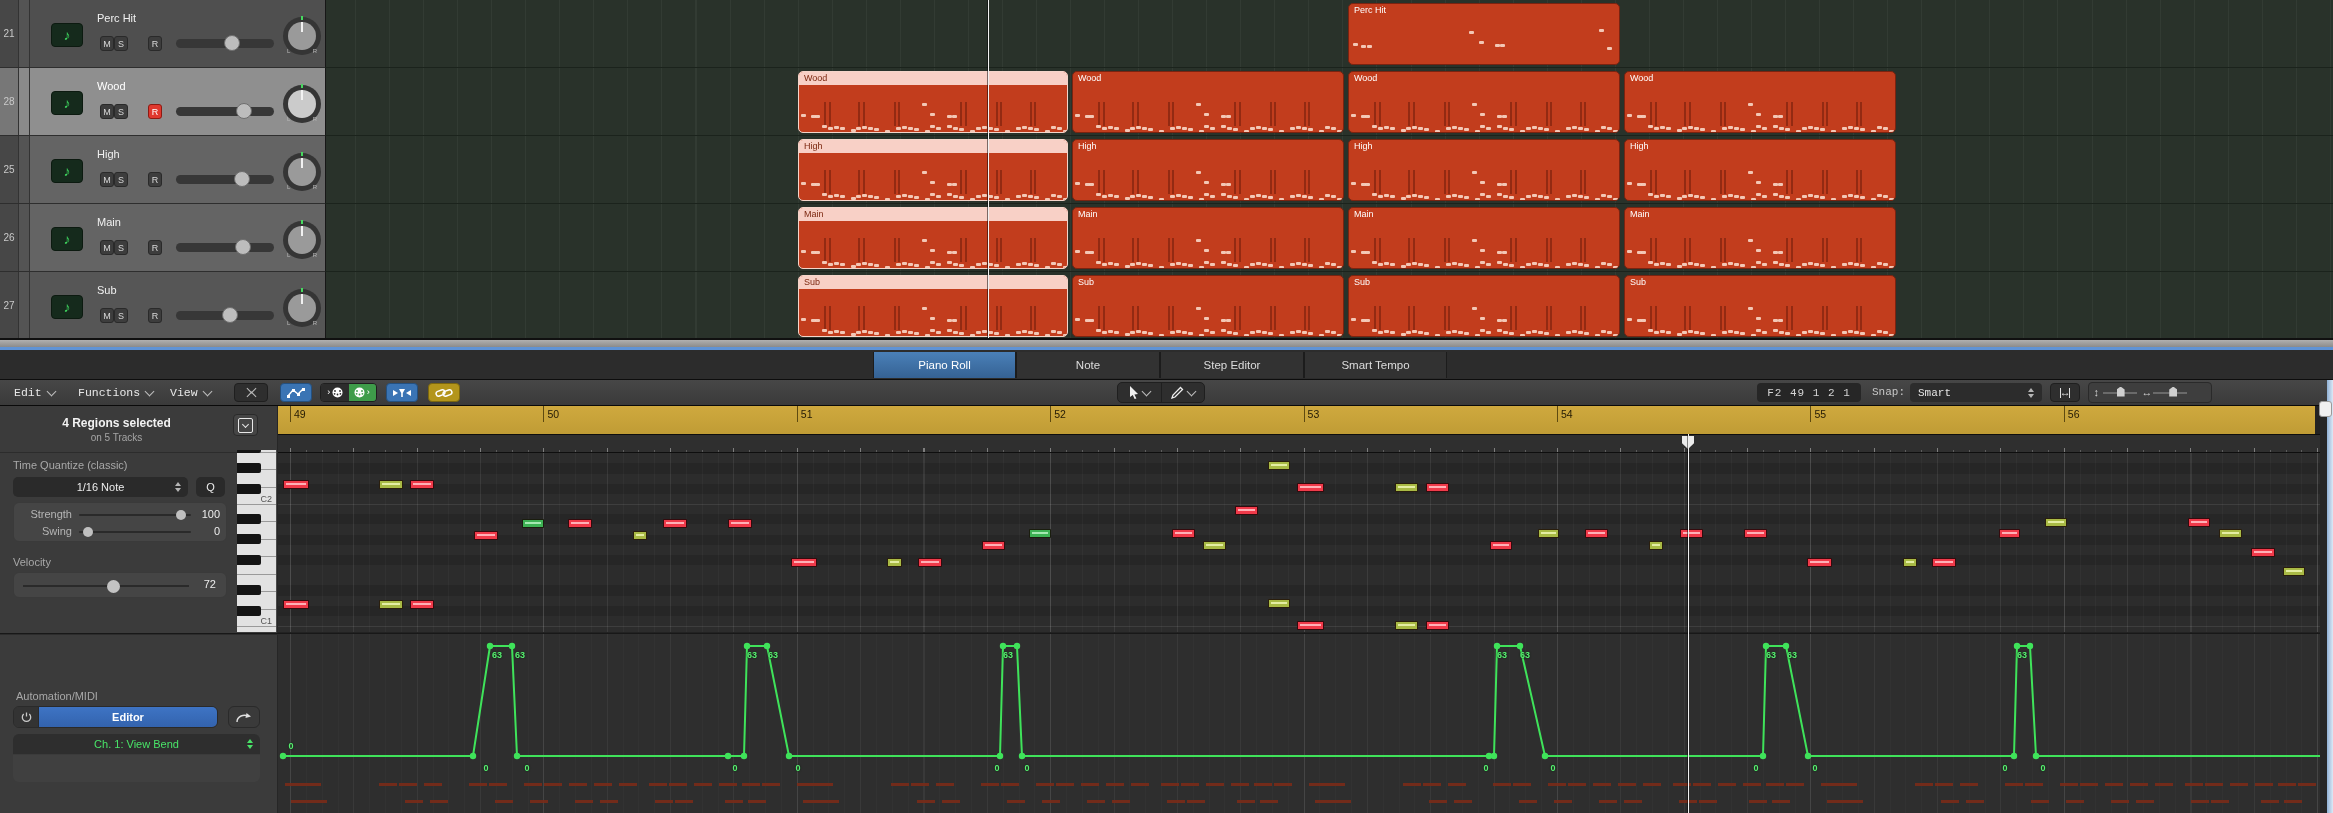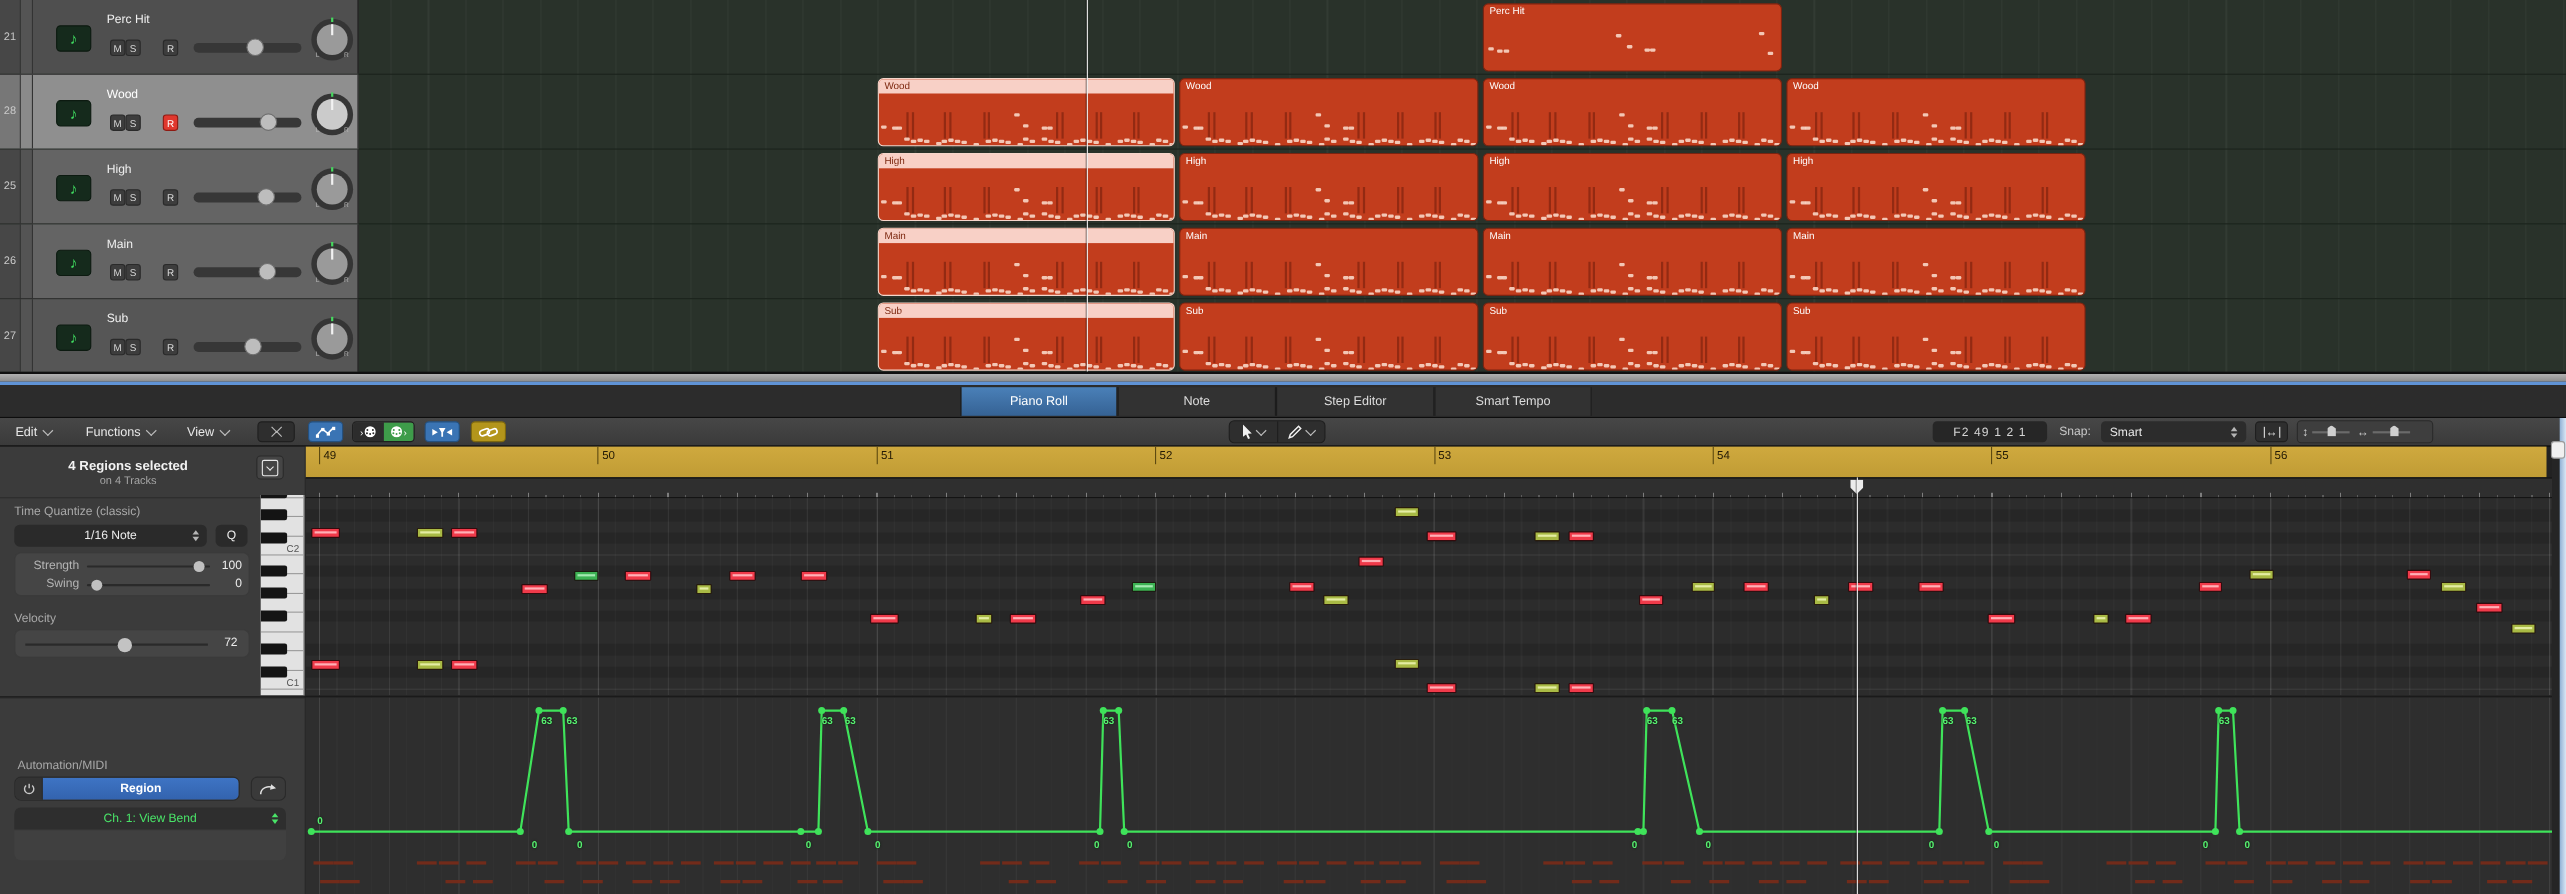--- a/index.html
+++ b/index.html
@@ -46,21 +46,21 @@
   .split-dark{position:absolute;left:0;top:338px;width:2333px;height:2px;background:#101010;}
   .split-gray{position:absolute;left:0;top:340px;width:2333px;height:7px;background:linear-gradient(#b0b0b0,#8b8b8b);}
   .split-blue{position:absolute;left:0;top:347px;width:2333px;height:3px;background:#5f93d6;}
   .tabbar{position:absolute;left:0;top:350px;width:2333px;height:30px;background:#2c2c2c;border-bottom:1px solid #0d0d0d;box-sizing:border-box;}
   .tab{position:absolute;top:2px;height:26px;box-sizing:border-box;border-left:1px solid #1c1c1c;border-right:1px solid #1c1c1c;
        color:#dcdcdc;font-size:11.5px;display:flex;align-items:center;justify-content:center;background:#323232;}
   .tab.sel{background:linear-gradient(#4a80b8,#356294);color:#fff;}
 
   
   .toolbar{position:absolute;left:0;top:380px;width:2333px;height:26px;background:linear-gradient(#474747,#3a3a3a);
-           border-bottom:1px solid #0a0a0a;box-sizing:border-box;}
+           border-bottom:1px solid #0a0a0a;box-sizing:border-box;font-family:Liberation Mono, monospace;}
   .menu{position:absolute;top:0;height:25px;display:flex;align-items:center;gap:6px;color:#e8e8e8;font-size:11.5px;padding:0 6px;}
   .chev{width:6px;height:6px;border-right:1.4px solid #bdbdbd;border-bottom:1.4px solid #bdbdbd;
         transform:rotate(45deg);display:inline-block;margin-top:-3px;}
   .tbtn{position:absolute;top:3px;height:19px;border-radius:4px;background:#2e2e2e;border:1px solid #1f1f1f;
         box-sizing:border-box;display:flex;align-items:center;justify-content:center;color:#dcdcdc;}
   .tbtn.blue{background:#3a74b4;border-color:#24507f;}
   .tbtn.yellow{background:#b3951b;border-color:#7c670f;}
   .midigrp{position:absolute;top:3px;left:320px;width:57px;height:19px;border-radius:4px;overflow:hidden;display:flex;border:1px solid #1f1f1f;box-sizing:border-box;}
   .midihalf{width:50%;display:flex;align-items:center;justify-content:center;background:#2c2c2c;color:#fff;font-size:9px;gap:1px;}
   .midihalf.green{background:#3e9c4a;}
@@ -1340,21 +1340,21 @@
         </span>
       <span style="margin-left:4px;">↔</span>
       <span class="mini-slider">
           <span class="th" style="left:16px;"></span>
         </span>
     </div>
   </div>
 
   <aside class="inspector">
     <div class="sel-title">4 Regions selected</div>
-    <div class="sel-sub">on 4 Tracks</div>
+    <div class="sel-sub">on 5 Tracks</div>
     <div class="insp-toggle">
       <span class="sq">
           <span class="chev"></span>
         </span>
     </div>
     <div class="hdiv" style="top:46px;"></div>
 
     <div class="plabel" style="left:13px;top:53px;">Time Quantize (classic)</div>
     <div class="pdrop" style="left:13px;top:71px;width:175px;height:20px;justify-content:center;">
       <span>1/16 Note</span>
@@ -1393,21 +1393,21 @@
     <div class="hdiv" style="top:228px;"></div>
 
     <div class="plabel" style="left:16px;top:284px;">Automation/MIDI</div>
     <div class="regrow">
       <span class="pwr">
         <svg width="11" height="11" viewBox="0 0 12 12">
           <path d="M6,0.5 L6,5" stroke="#c8c8c8" stroke-width="1.4"></path>
           <path d="M3,2.2 A4.6,4.6 0 1,0 9,2.2" fill="none" stroke="#c8c8c8" stroke-width="1.4"></path>
         </svg>
       </span>
-      <span class="regbtn">Region</span>
+      <span class="regbtn">Editor</span>
     </div>
     <div class="arrbtn">
       <svg width="16" height="11" viewBox="0 0 16 11">
         <path d="M1,10 C1,4 8,2 12,4" fill="none" stroke="#e0e0e0" stroke-width="1.4"></path>
         <path d="M10.5,1 L15,4.5 L9.5,6 Z" fill="#e0e0e0"></path>
       </svg>
     </div>
     <div class="pbdrop">
       <span>Ch. 1: View Bend</span>
       <span class="updown">

